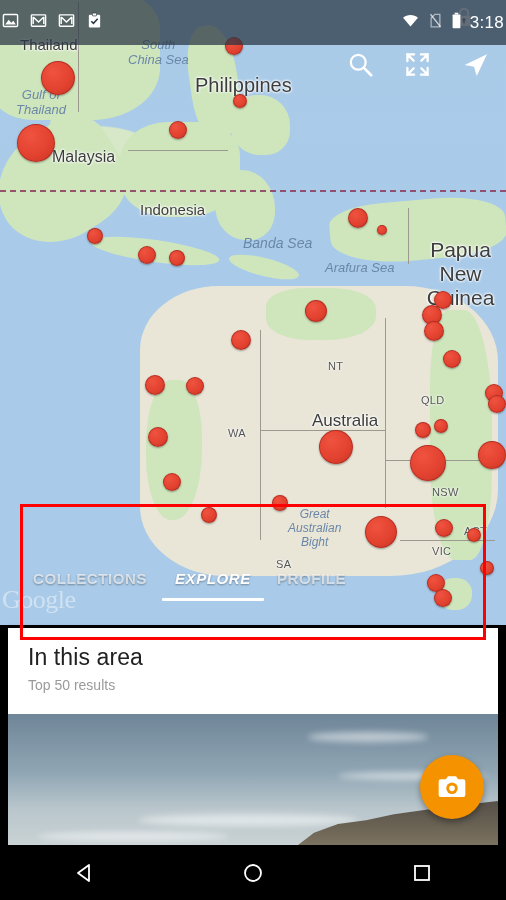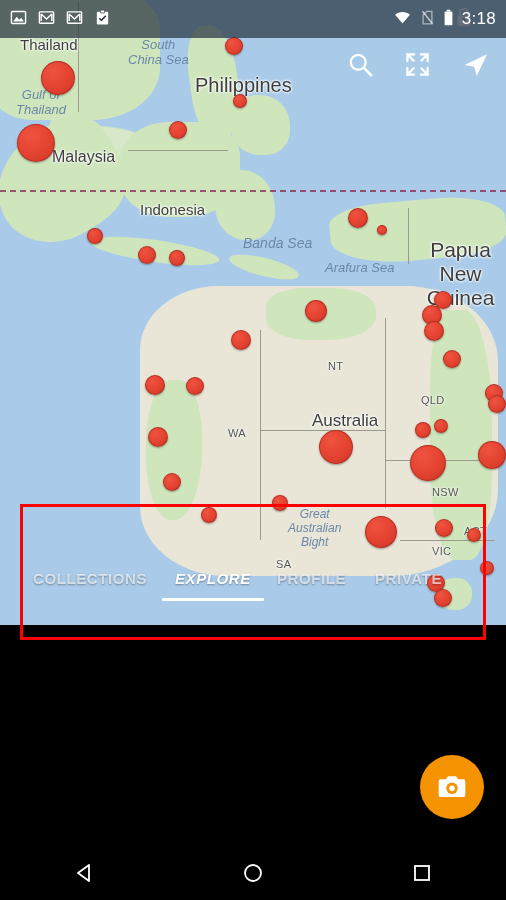--- a/index.html
+++ b/index.html
@@ -47,23 +47,23 @@
     border-top:2px dashed #8d3b5e; opacity:.85;
   }
   #google-wm {
     position:absolute; left:2px; top:585px;
     font-family:"Liberation Serif",serif; font-size:26px;
     color:rgba(255,255,255,.45); letter-spacing:-.5px;
   }
 
   
   #statusbar {
-    position:absolute; left:0; top:0; width:506px; height:38px;
+    position:absolute; left:0; top:0; width:506px; height:45px;
     background:rgba(40,52,66,.72);
-    display:flex; align-items:center; padding:0 10px; z-index:40;
+    display:flex; align-items:center; padding:0 2px; z-index:40;
   }
   #status-left { display:flex; align-items:center; gap:11px; }
   #status-right { margin-left:auto; display:flex; align-items:center; gap:8px; }
   .sicon { display:block; }
   #clock { color:#fff; font-size:17px; letter-spacing:.3px; }
 
   
   #appbar {
     position:absolute; left:0; top:30px; width:506px; height:68px;
     z-index:35; display:flex; align-items:center; padding:0 16px;
@@ -233,20 +233,21 @@
         <div class="marker" style="left: 201px; top: 507px; width: 16px; height: 16px;"></div>
         <div class="marker" style="left: 272px; top: 495px; width: 16px; height: 16px;"></div>
         <div class="marker" style="left: 365px; top: 516px; width: 32px; height: 32px;"></div>
         <div class="marker" style="left: 435px; top: 519px; width: 18px; height: 18px;"></div>
         <div class="marker" style="left: 467px; top: 528px; width: 14px; height: 14px;"></div>
         <div class="marker" style="left: 427px; top: 574px; width: 18px; height: 18px;"></div>
         <div class="marker" style="left: 434px; top: 589px; width: 18px; height: 18px;"></div>
         <div class="marker" style="left: 480px; top: 561px; width: 14px; height: 14px;"></div>
       </div>
 
+    <div id="google-wm">Google</div>
   </div>
 
   <div id="statusbar">
     <div id="status-left">
       <span class="sicon">
         <svg width="17" height="17" viewBox="0 0 24 24">
             <rect x="2" y="3.5" width="20" height="17" rx="1.5" fill="none" stroke="#fff" stroke-width="2"></rect>
             <path d="M4.5 17.5 L9.5 11 L13 15 L16 12.5 L19.5 17.5 Z" fill="#fff"></path>
           </svg>
       </span>
@@ -318,32 +319,44 @@
             <path d="M21.5 3.5 L3 12.5 L10.8 13.8 L13 21.5 Z" fill="#fff"></path>
           </svg>
       </div>
     </div>
   </div>
 
   <div id="tabbar">
     <div class="tab" style="left:33px;">COLLECTIONS</div>
     <div class="tab active" style="left:175px;">EXPLORE</div>
     <div class="tab" style="left:277px;">PROFILE</div>
-    <div class="tab" style="left:375px;">PRIVATE</div>
     <div id="tab-underline" style="left: 162px; width: 101.891px;"></div>
   </div>
   <div id="lock-icon">
     <svg width="22" height="24" viewBox="0 0 24 24">
       <path d="M7.5 10.5 V7.5 a4.5 4.5 0 0 1 9 0 V10.5" fill="none" stroke="#fff" stroke-width="2.3"></path>
       <rect x="5" y="10.5" width="14" height="11" rx="1.6" fill="#fff"></rect>
       <circle cx="12" cy="15" r="1.8" fill="#7b8899"></circle>
       <rect x="11.1" y="15" width="1.8" height="4" fill="#7b8899"></rect>
     </svg>
   </div>
 
+  <div id="sheet">
+    <div id="sheet-header">
+      <div id="sheet-title">In this area</div>
+      <div id="sheet-sub">Top 50 results</div>
+    </div>
+    <div id="photo-card">
+      <div class="cloud" style="left:300px; top:18px; width:120px; height:10px;"></div>
+      <div class="cloud" style="left:330px; top:58px; width:150px; height:8px;"></div>
+      <div class="cloud" style="left:130px; top:100px; width:220px; height:12px;"></div>
+      <div class="cloud" style="left:30px; top:118px; width:190px; height:9px;"></div>
+      <div id="ridge"></div>
+    </div>
+  </div>
 
   <div id="fab" style="background: rgb(245, 146, 0);">
     <svg width="32" height="32" viewBox="0 0 24 24">
       <path d="M9 4 H15 L16.6 6.2 H20.5 a1.5 1.5 0 0 1 1.5 1.5 V18 a1.5 1.5 0 0 1 -1.5 1.5 H3.5 A1.5 1.5 0 0 1 2 18 V7.7 A1.5 1.5 0 0 1 3.5 6.2 H7.4 Z" fill="#fff"></path>
       <circle cx="12" cy="13" r="4.3" fill="#f59200"></circle>
       <circle cx="12" cy="13" r="2.1" fill="#fff"></circle>
     </svg>
   </div>
 
   <div id="annotation-box" style="border-color: rgb(255, 0, 0);"></div>

